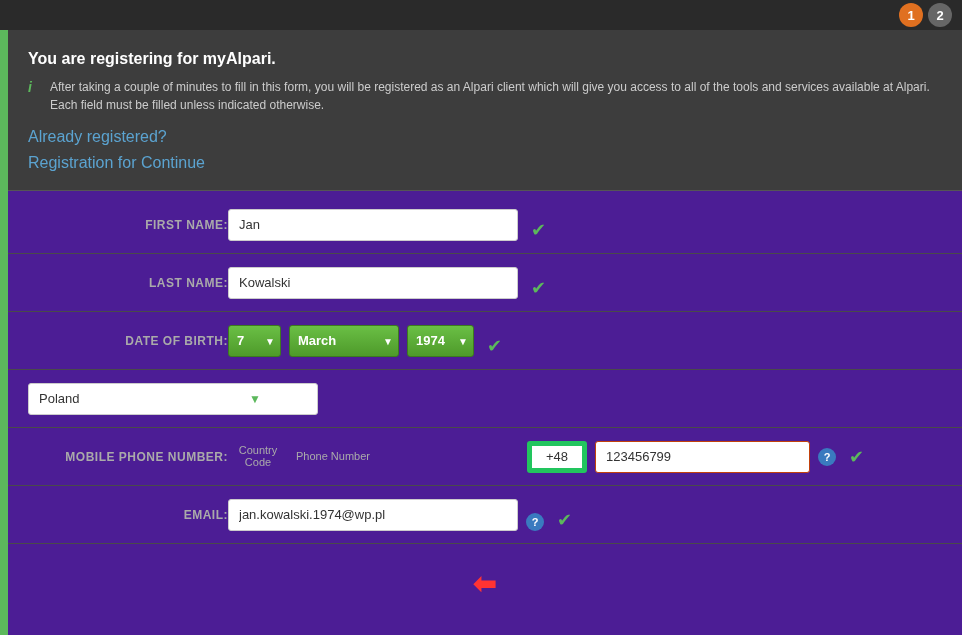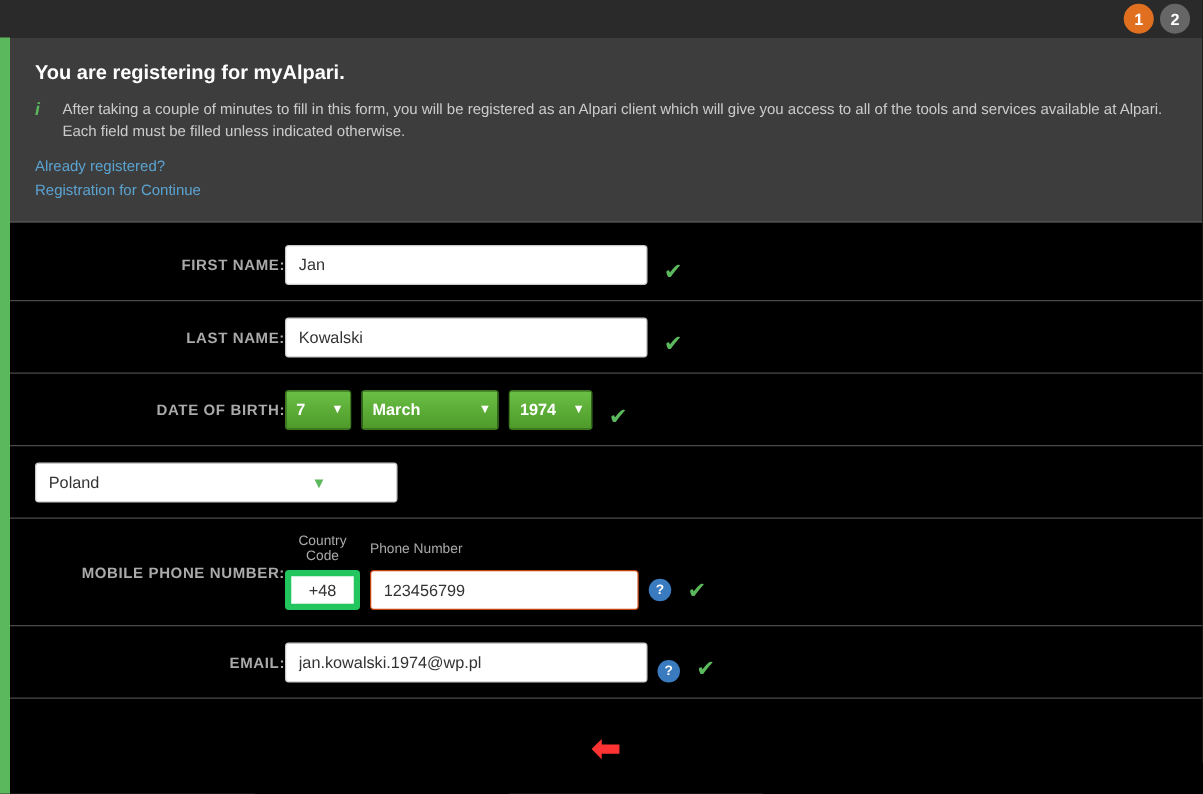--- a/index.html
+++ b/index.html
@@ -46,21 +46,21 @@
     
     .accent-bar {
       width: 8px;
       background: #5cb85c;
       min-height: 100%;
     }
 
     
     .content-area {
       flex: 1;
-      background: #000000;
+      background: #4c1d95;
       padding: 0;
     }
 
     
     .header-section {
       background: #3d3d3d;
       padding: 20px 20px 15px 20px;
       border-bottom: 1px solid #555;
     }
 
@@ -92,21 +92,21 @@
       font-size: 12px;
       line-height: 1.5;
     }
 
     .links-section {
       margin-top: 8px;
     }
 
     .link-item {
       color: #5ba3d0;
-      font-size: 12px;
+      font-size: 16px;
       cursor: pointer;
       text-decoration: none;
       display: block;
       line-height: 1.6;
     }
 
     
     .form-section {
       padding: 5px 0;
     }
@@ -273,22 +273,21 @@
       font-size: 13px;
       color: #333;
       width: 215px;
       height: 32px;
       outline: none;
     }
 
     
     .phone-container {
       display: flex;
-      flex-direction: column;
-      gap: 3px;
+      gap: 16px;
     }
 
     .phone-inputs-row {
       display: flex;
       align-items: center;
       gap: 8px;
     }
 
     
     .button-row {

